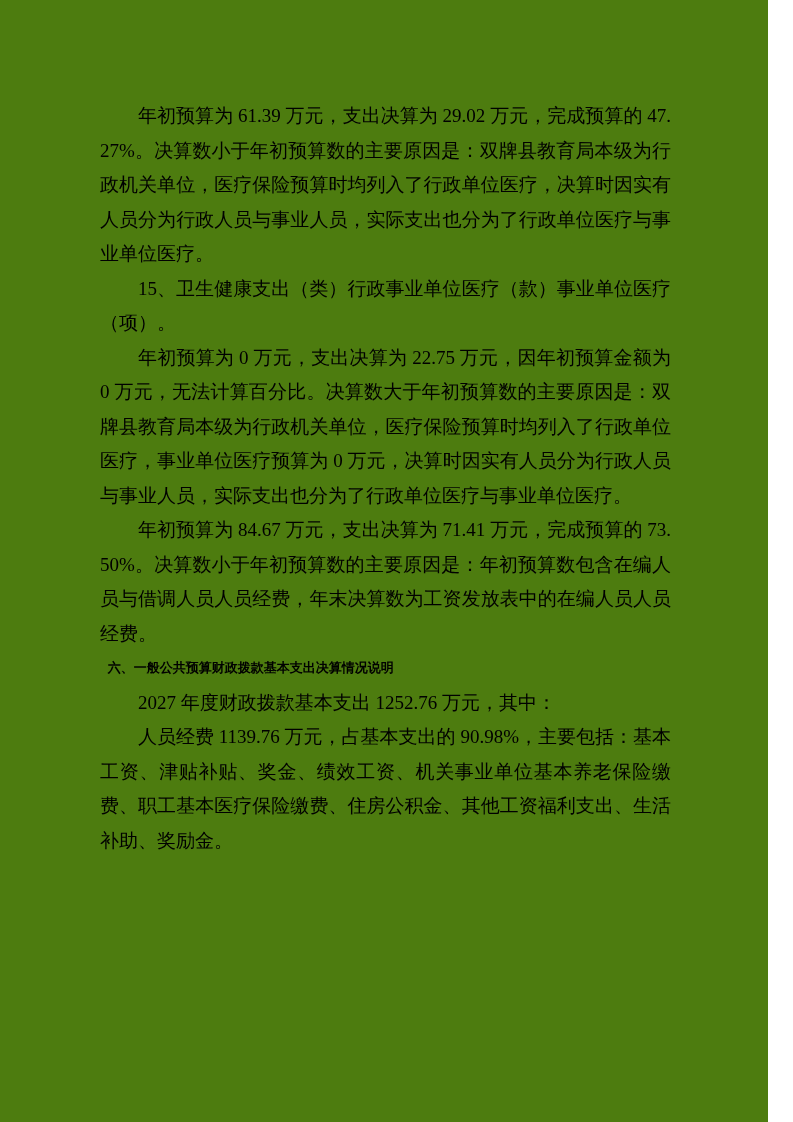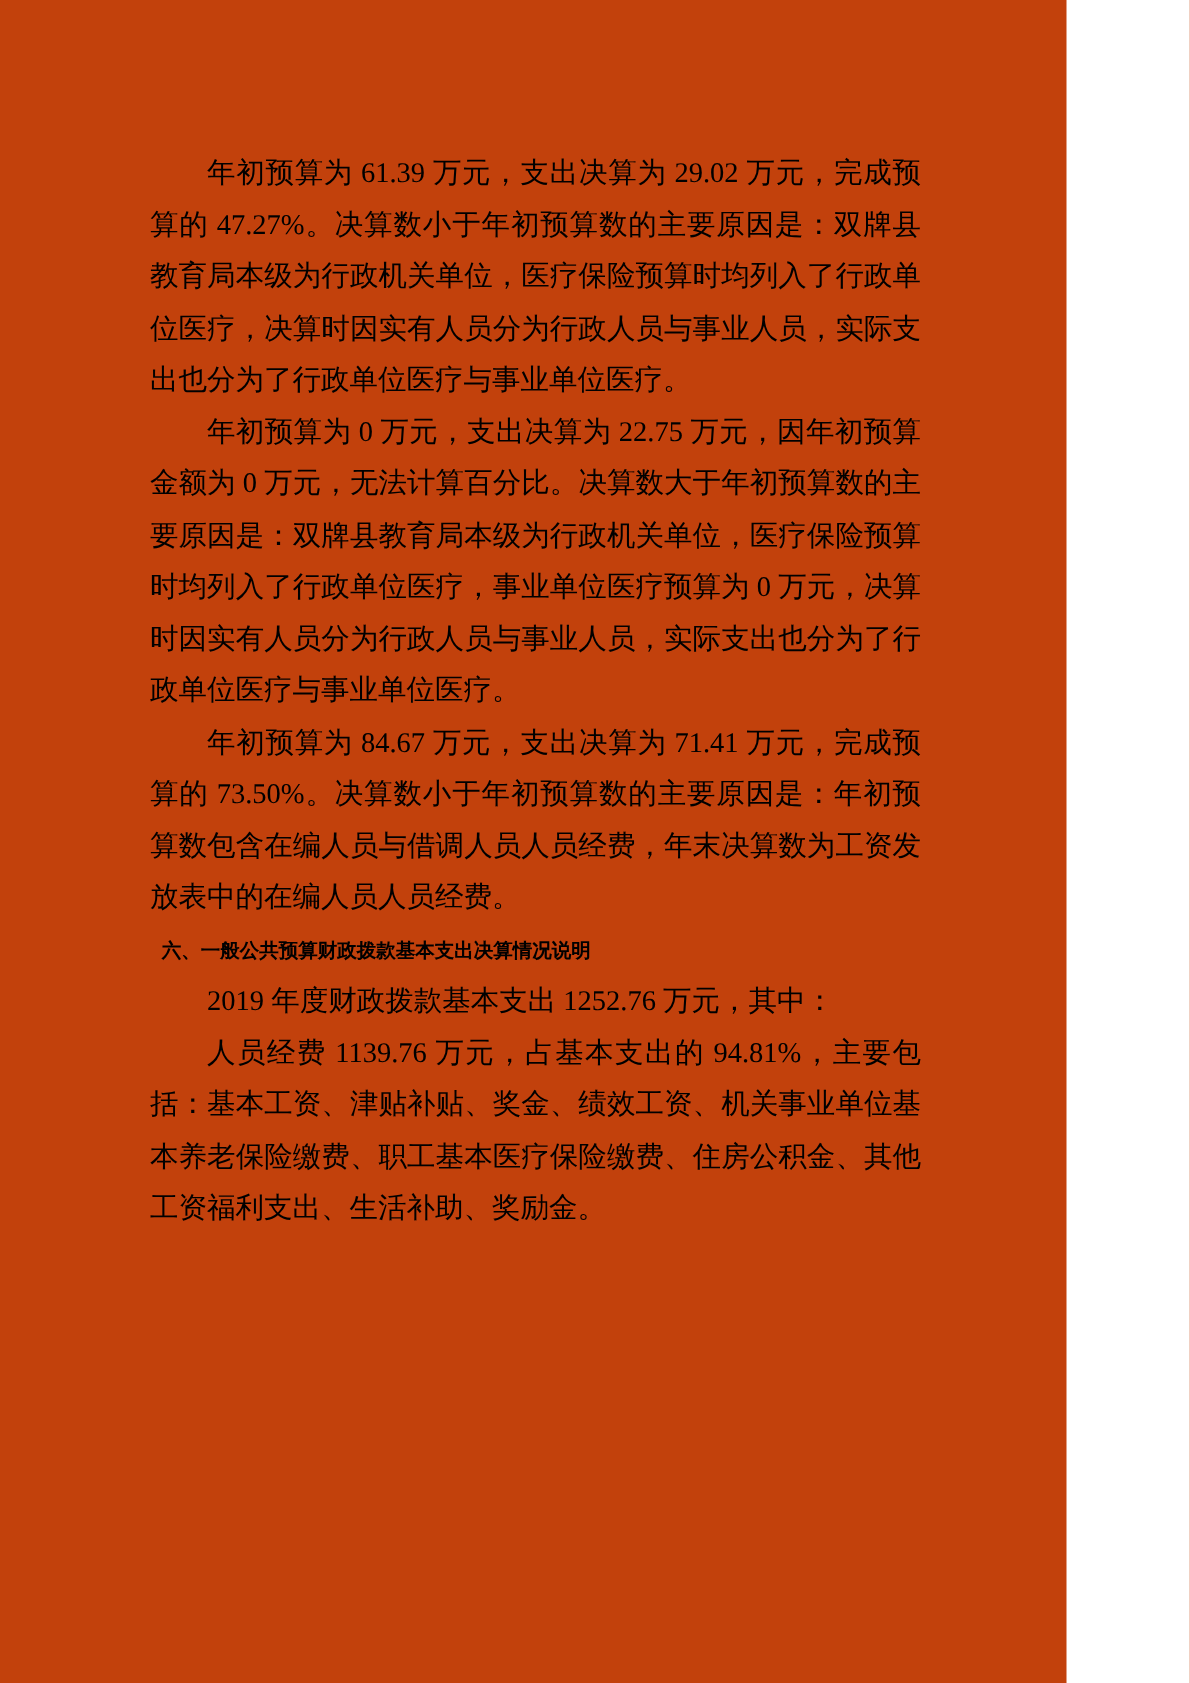--- a/index.html
+++ b/index.html
@@ -5,23 +5,23 @@
   * { margin: 0; padding: 0; box-sizing: border-box; }
   html, body {
     background: #ffffff;
   }
   body {
     width: 793px;
     font-family: "Liberation Serif", "DejaVu Serif", serif;
     color: #000000;
   }
   .page {
-    width: 711px;
+    width: 768px;
     height: 1122px;
-    background: #c2410c;
+    background: #4d7c0f;
     padding: 99px 97px 0 100px;
     overflow: hidden;
   }
   .para {
     font-size: 19px;
     line-height: 34.5px;
     text-align: justify;
     text-indent: 2em;
     word-break: break-all;
     color: #000000;
@@ -33,18 +33,19 @@
     line-height: 34.5px;
     text-indent: 0.6em;
     color: #000000;
   }
 </style>
 </head>
 <body>
 
 <div class="page">
   <p class="para">年初预算为 61.39 万元，支出决算为 29.02 万元，完成预算的 47.27%。决算数小于年初预算数的主要原因是：双牌县教育局本级为行政机关单位，医疗保险预算时均列入了行政单位医疗，决算时因实有人员分为行政人员与事业人员，实际支出也分为了行政单位医疗与事业单位医疗。</p>
+  <p class="para">15、卫生健康支出（类）行政事业单位医疗（款）事业单位医疗（项）。</p>
   <p class="para">年初预算为 0 万元，支出决算为 22.75 万元，因年初预算金额为 0 万元，无法计算百分比。决算数大于年初预算数的主要原因是：双牌县教育局本级为行政机关单位，医疗保险预算时均列入了行政单位医疗，事业单位医疗预算为 0 万元，决算时因实有人员分为行政人员与事业人员，实际支出也分为了行政单位医疗与事业单位医疗。</p>
   <p class="para">年初预算为 84.67 万元，支出决算为 71.41 万元，完成预算的 73.50%。决算数小于年初预算数的主要原因是：年初预算数包含在编人员与借调人员人员经费，年末决算数为工资发放表中的在编人员人员经费。</p>
   <h2 class="heading">六、一般公共预算财政拨款基本支出决算情况说明</h2>
-  <p class="para">2019 年度财政拨款基本支出 1252.76 万元，其中：</p>
-  <p class="para">人员经费 1139.76 万元，占基本支出的 94.81%，主要包括：基本工资、津贴补贴、奖金、绩效工资、机关事业单位基本养老保险缴费、职工基本医疗保险缴费、住房公积金、其他工资福利支出、生活补助、奖励金。</p>
+  <p class="para">2027 年度财政拨款基本支出 1252.76 万元，其中：</p>
+  <p class="para">人员经费 1139.76 万元，占基本支出的 90.98%，主要包括：基本工资、津贴补贴、奖金、绩效工资、机关事业单位基本养老保险缴费、职工基本医疗保险缴费、住房公积金、其他工资福利支出、生活补助、奖励金。</p>
 </div>
 
 </body></html>

